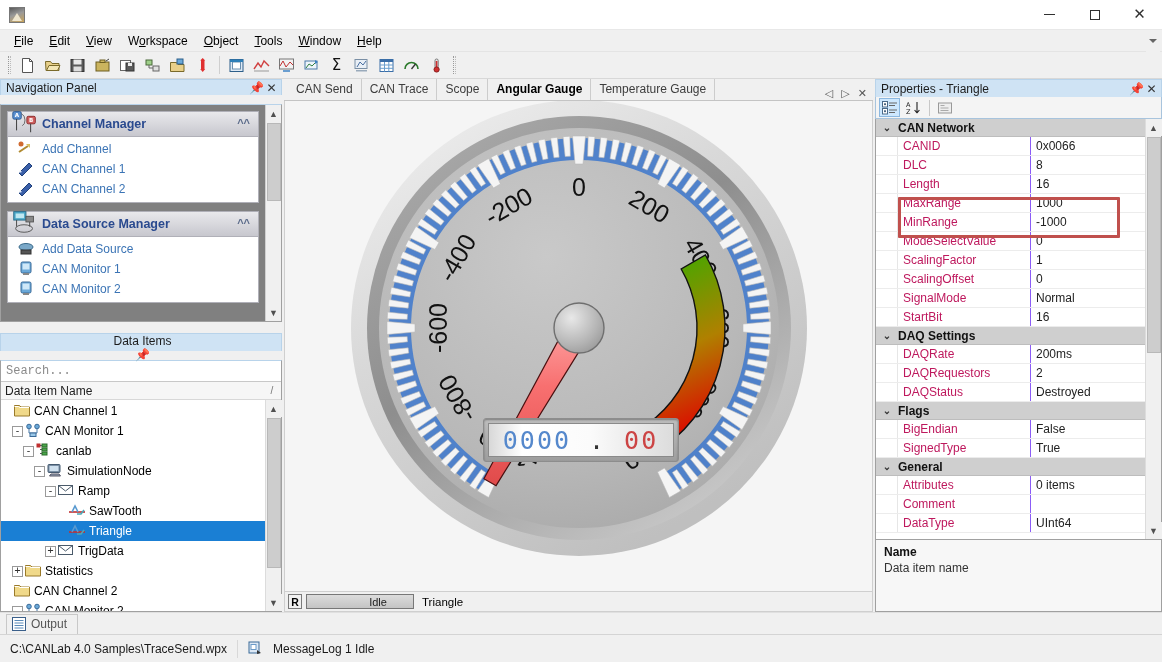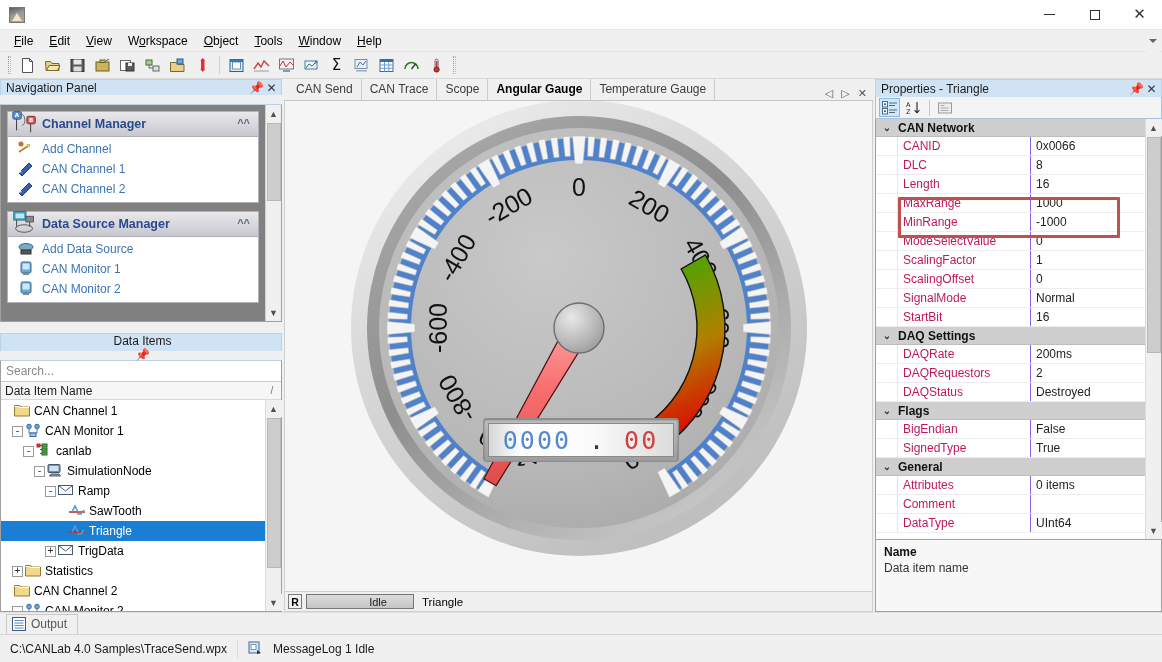--- a/index.html
+++ b/index.html
@@ -211,21 +211,21 @@
     background: #fff;
   }
   .search-row {
     height: 21px; flex:0 0 21px;
     border-bottom: 1px solid #c8c8c8;
     display:flex; align-items:center;
     background:#fff;
   }
   .search-row input {
     flex:1 1 auto; border:none; outline:none;
-    font-family:Liberation Sans, sans-serif; font-size:12px;
+    font-family:Liberation Mono, monospace; font-size:12px;
     padding-left:5px; color:#a21caf; background:transparent;
   }
   .search-row input::placeholder { color:#8a8a8a; }
   .tree-head {
     height: 18px; flex:0 0 18px;
     background: #f6f6f6;
     border-bottom: 1px solid #d8d8d8;
     display: flex; align-items:center;
     font-size: 12px;
     padding-left: 4px;

